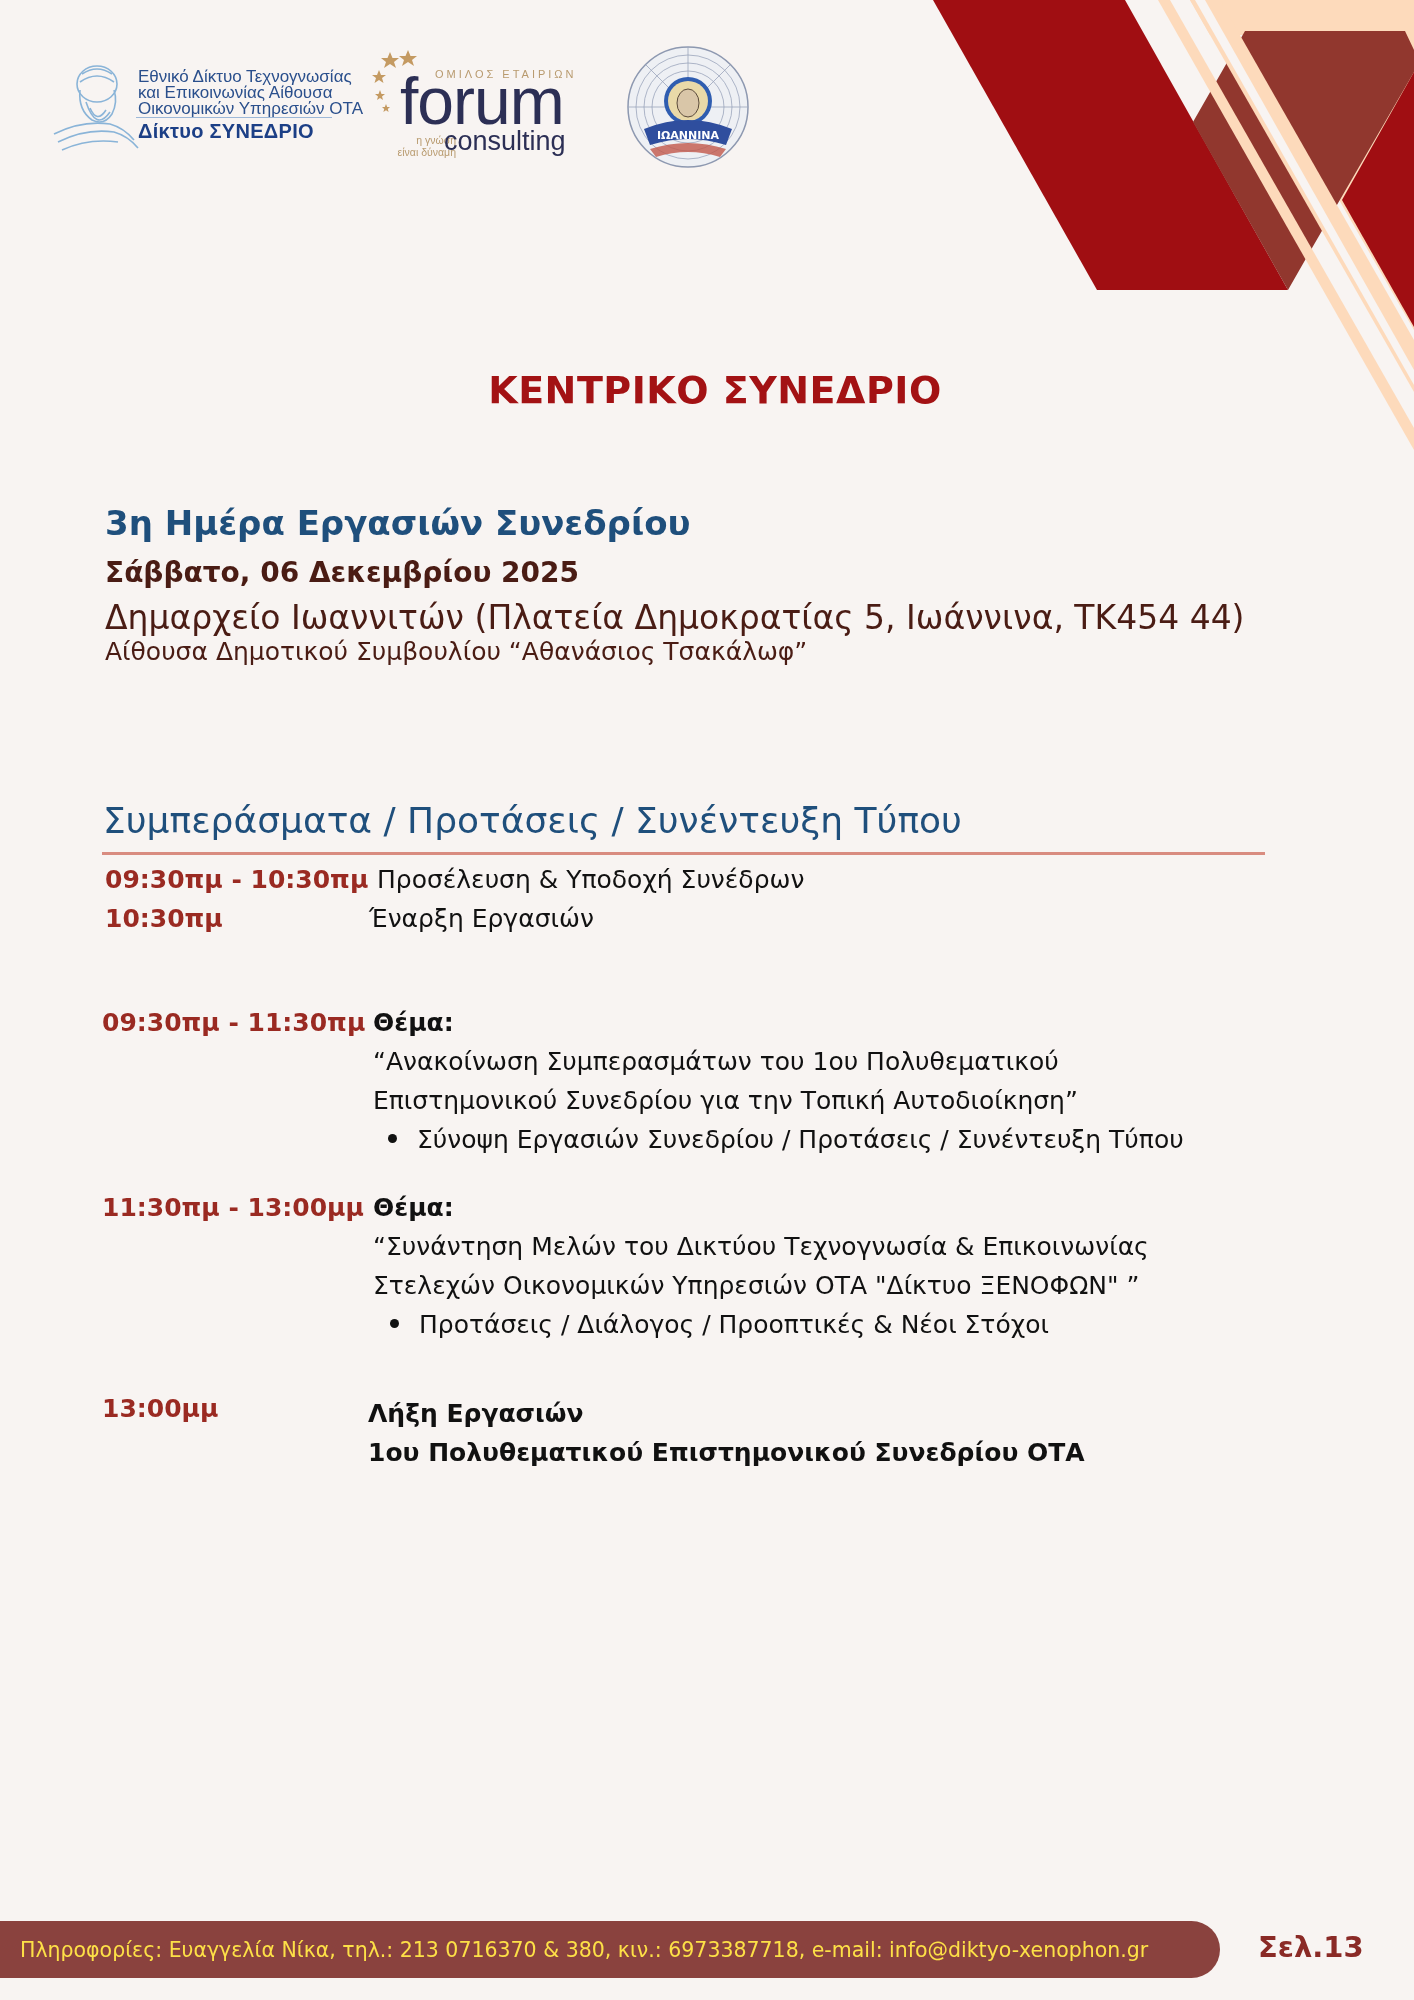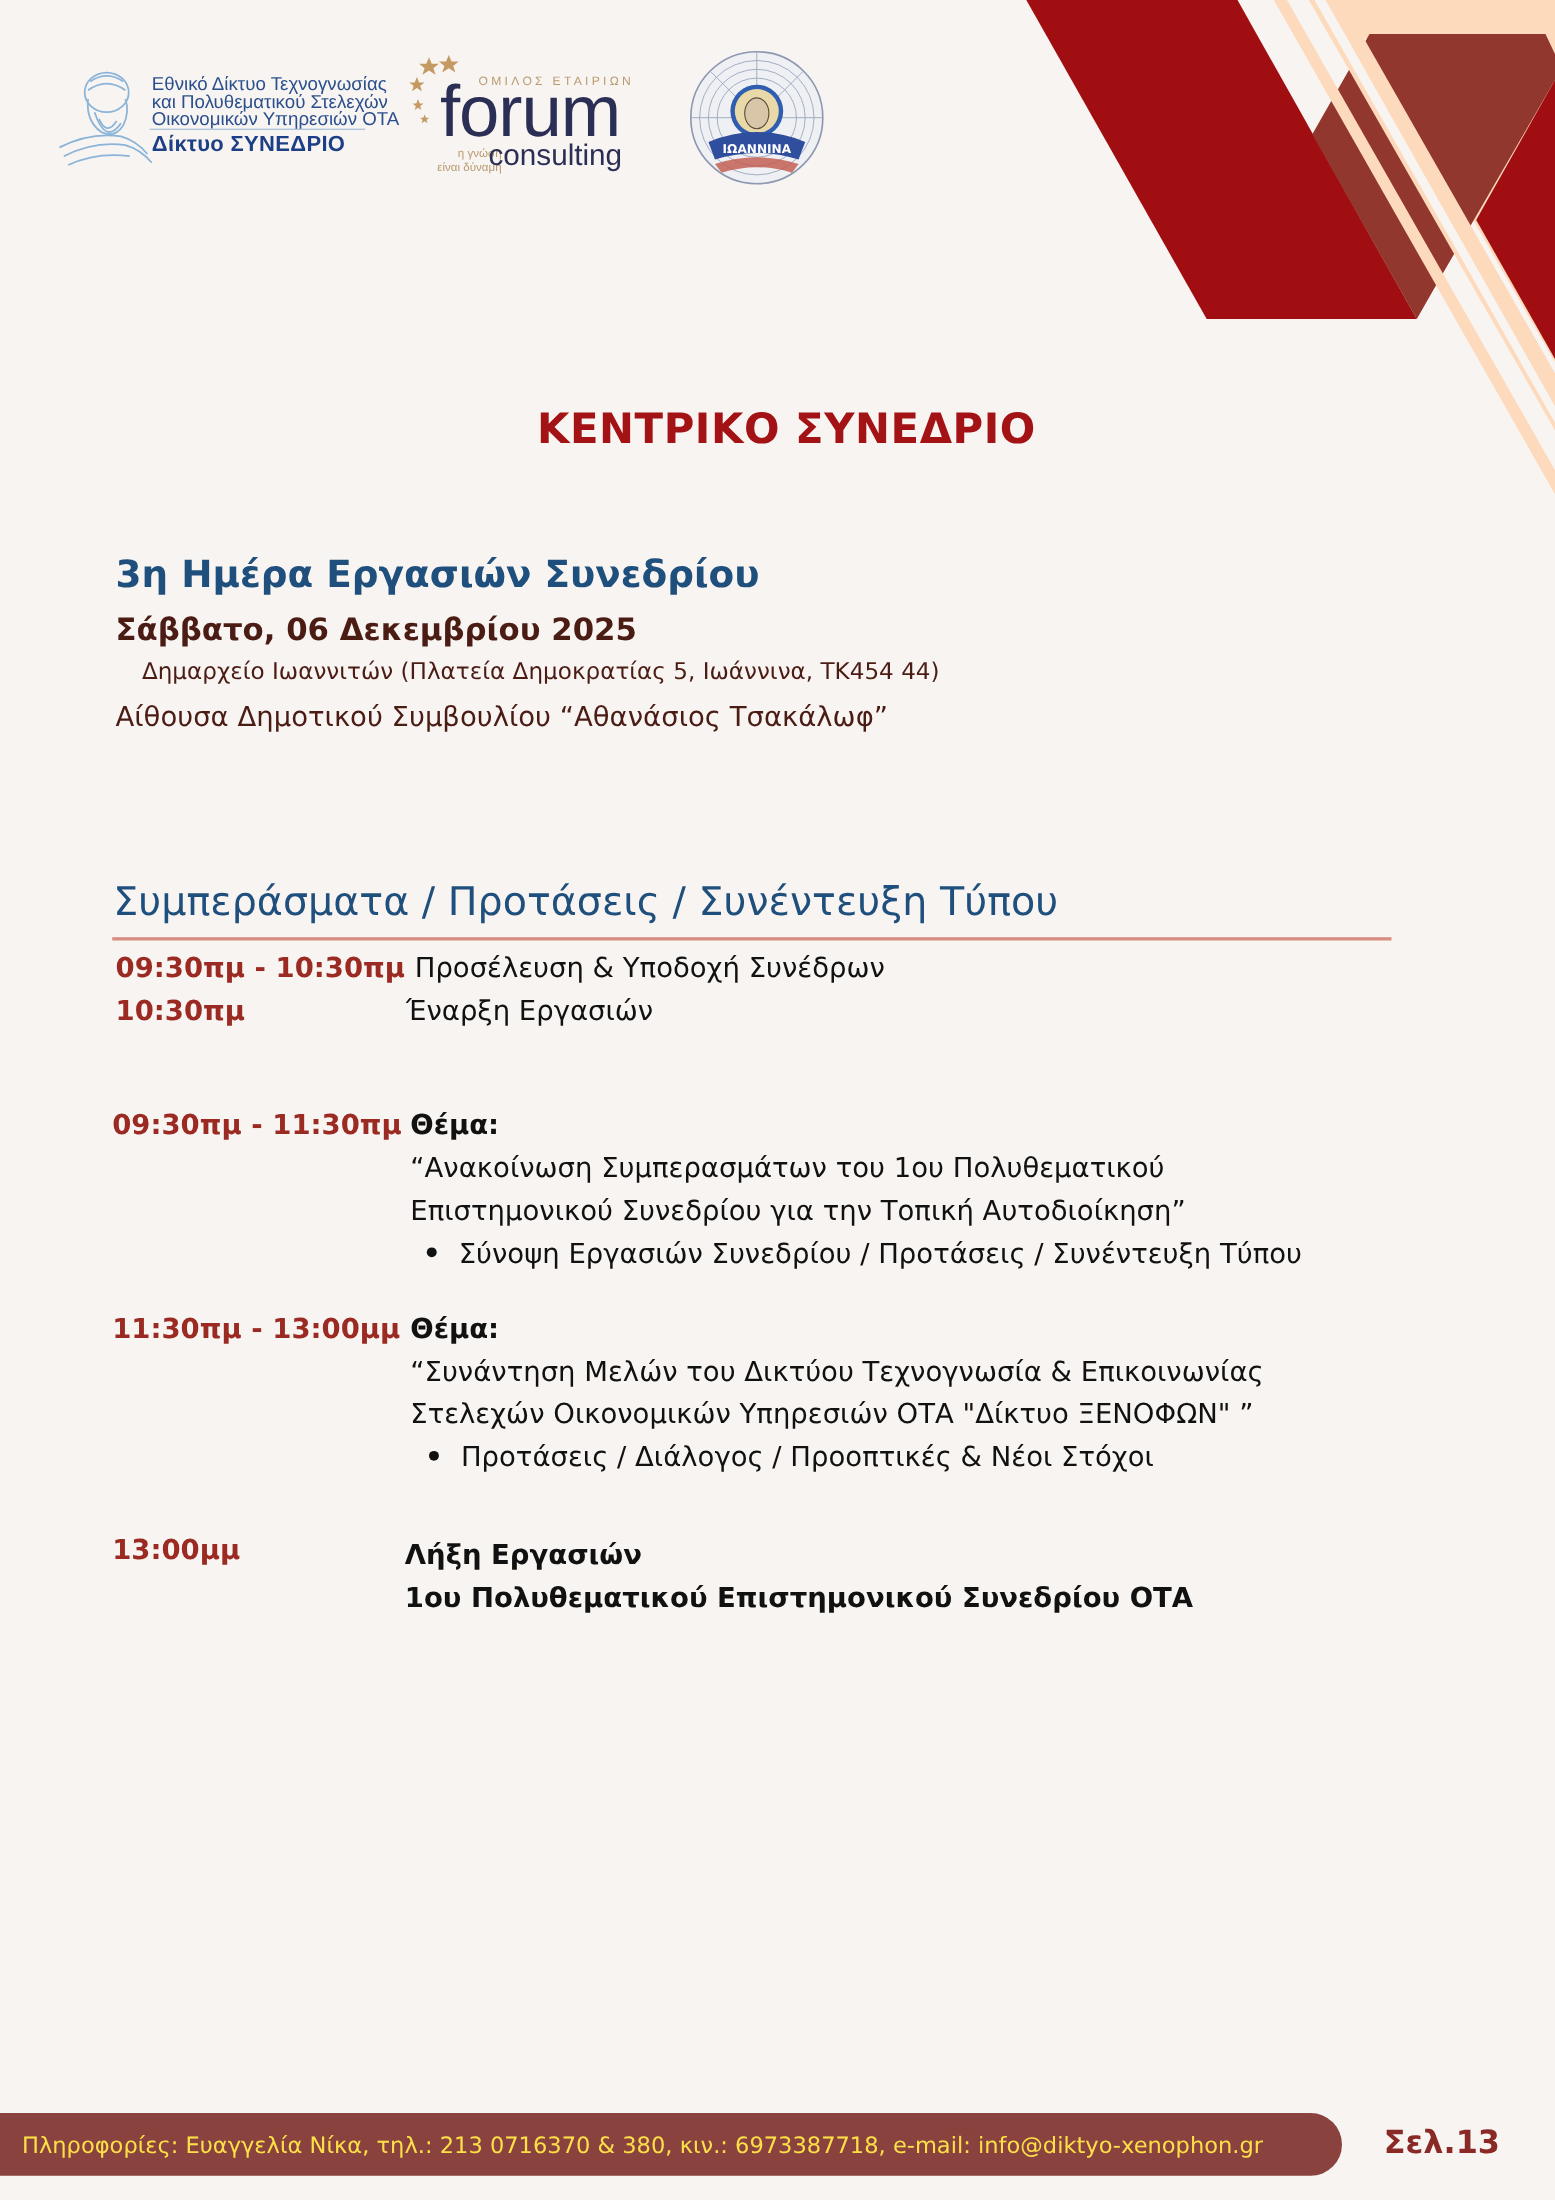--- a/index.html
+++ b/index.html
@@ -51,21 +51,21 @@
   
   .main-title {
     position: absolute; left: 0; width: 1430px; top: 368px; text-align: center;
     color: #a31214; font-weight: bold; font-size: 38px; letter-spacing: 0.5px;
     font-family: "DejaVu Sans", sans-serif;
   }
 
   
   .day-heading { position: absolute; left: 105px; top: 503px; color: #1f4f7c; font-size: 34px; font-weight: bold; white-space: nowrap; }
   .day-date { position: absolute; left: 105px; top: 556px; color: #4a1c14; font-size: 28px; font-weight: bold; white-space: nowrap; }
-  .day-venue { position: absolute; left: 105px; top: 598px; color: #4a1c14; font-size: 21px; white-space: nowrap; margin-left: 24px; }
+  .day-venue { position: absolute; left: 105px; top: 598px; color: #4a1c14; font-size: 33px; white-space: nowrap; }
   .day-hall { position: absolute; left: 105px; top: 637px; color: #4a1c14; font-size: 25px; white-space: nowrap; }
 
   
   .section-title { position: absolute; left: 103px; top: 800px; color: #1f4f7c; font-size: 36px; white-space: nowrap; }
   .section-rule { position: absolute; left: 102px; top: 852px; width: 1163px; height: 3px; background: #d98c80; }
 
   .time { position: absolute; color: #9a2a22; font-weight: bold; font-size: 25px; white-space: nowrap; }
   .txt { position: absolute; color: #111; font-size: 25px; white-space: nowrap; }
   .txt.bold { font-weight: bold; }
   .bullet-row { position: absolute; color: #111; font-size: 25px; white-space: nowrap; }
@@ -111,21 +111,21 @@
       <path d="M34 40 Q44 70 58 50"></path>
       <path d="M38 46 Q45 62 54 48"></path>
       <path d="M2 72 Q30 58 58 62 Q72 66 82 78"></path>
       <path d="M6 80 Q34 66 62 70 Q76 74 86 86"></path>
       <path d="M10 88 Q36 76 66 80"></path>
       <path d="M30 12 Q45 2 60 12"></path>
       <path d="M28 20 Q45 8 62 20"></path>
     </g>
   </svg>
   <span class="l1">Εθνικό Δίκτυο Τεχνογνωσίας</span>
-  <span class="l2">και Πολυθεματικού Στελεχών</span>
+  <span class="l2">και Επικοινωνίας Αίθουσα</span>
   <span class="l3">Οικονομικών Υπηρεσιών ΟΤΑ</span>
   <div class="rule"></div>
   <span class="big">Δίκτυο ΣΥΝΕΔΡΙΟ</span>
 </div>
 
 <div class="abs logo-forum">
   <svg class="stars" viewBox="0 0 60 70">
     <g fill="#c49a62">
       <polygon points="18,2 20.5,8 27,8 22,12 24,18 18,14 12,18 14,12 9,8 15.5,8"></polygon>
       <polygon points="36,0 38.5,6 45,6 40,10 42,16 36,12 30,16 32,10 27,6 33.5,6"></polygon>

